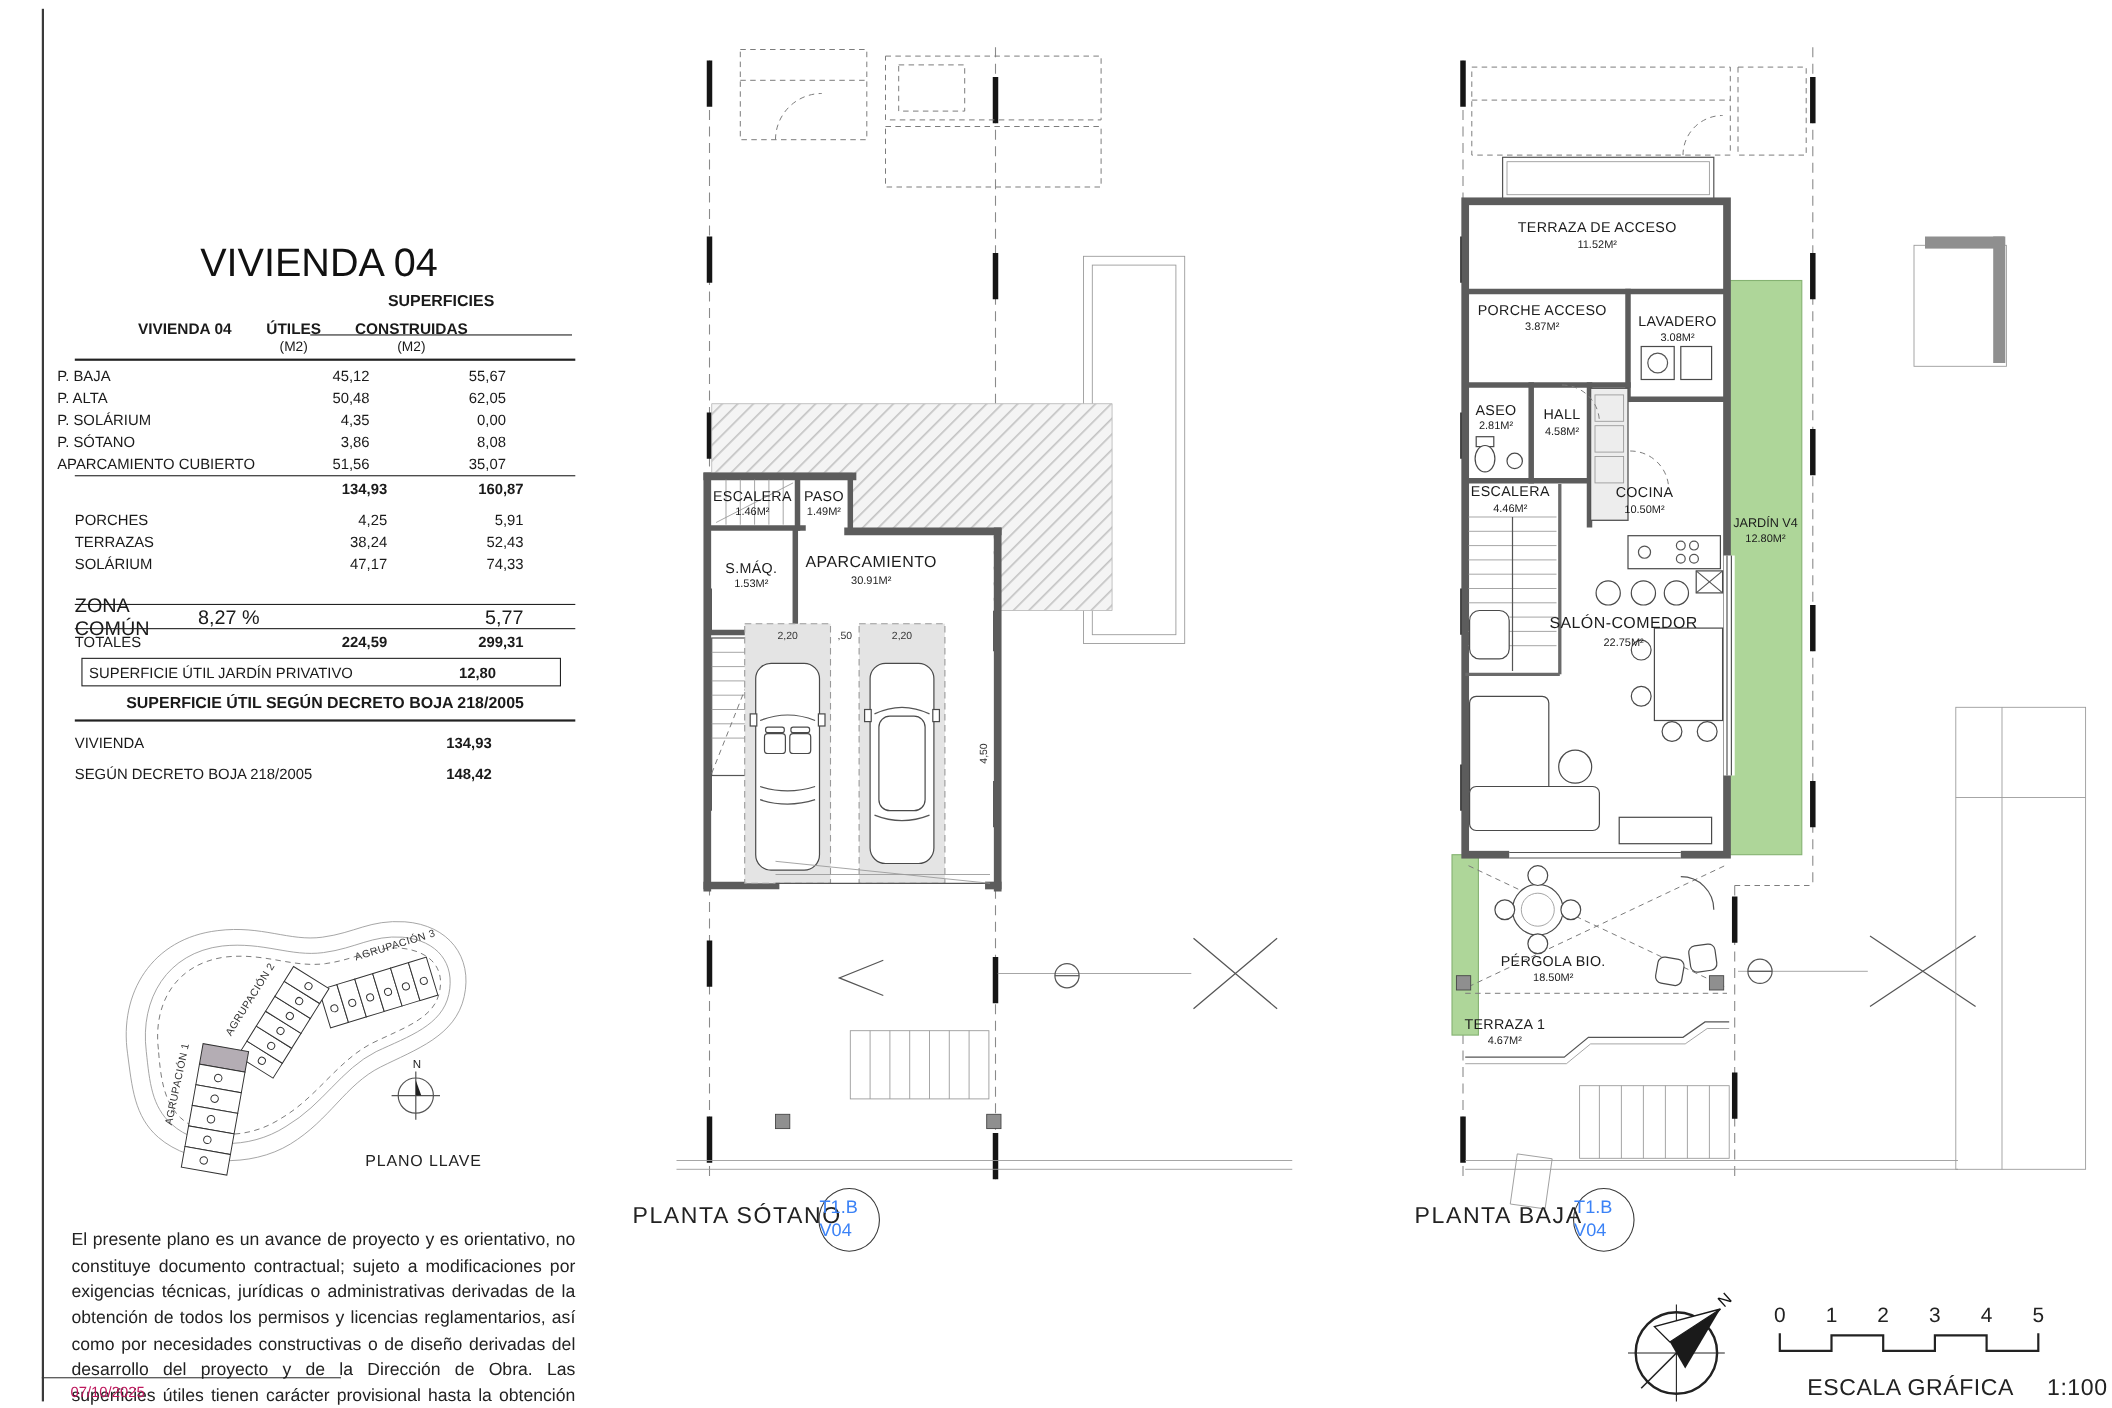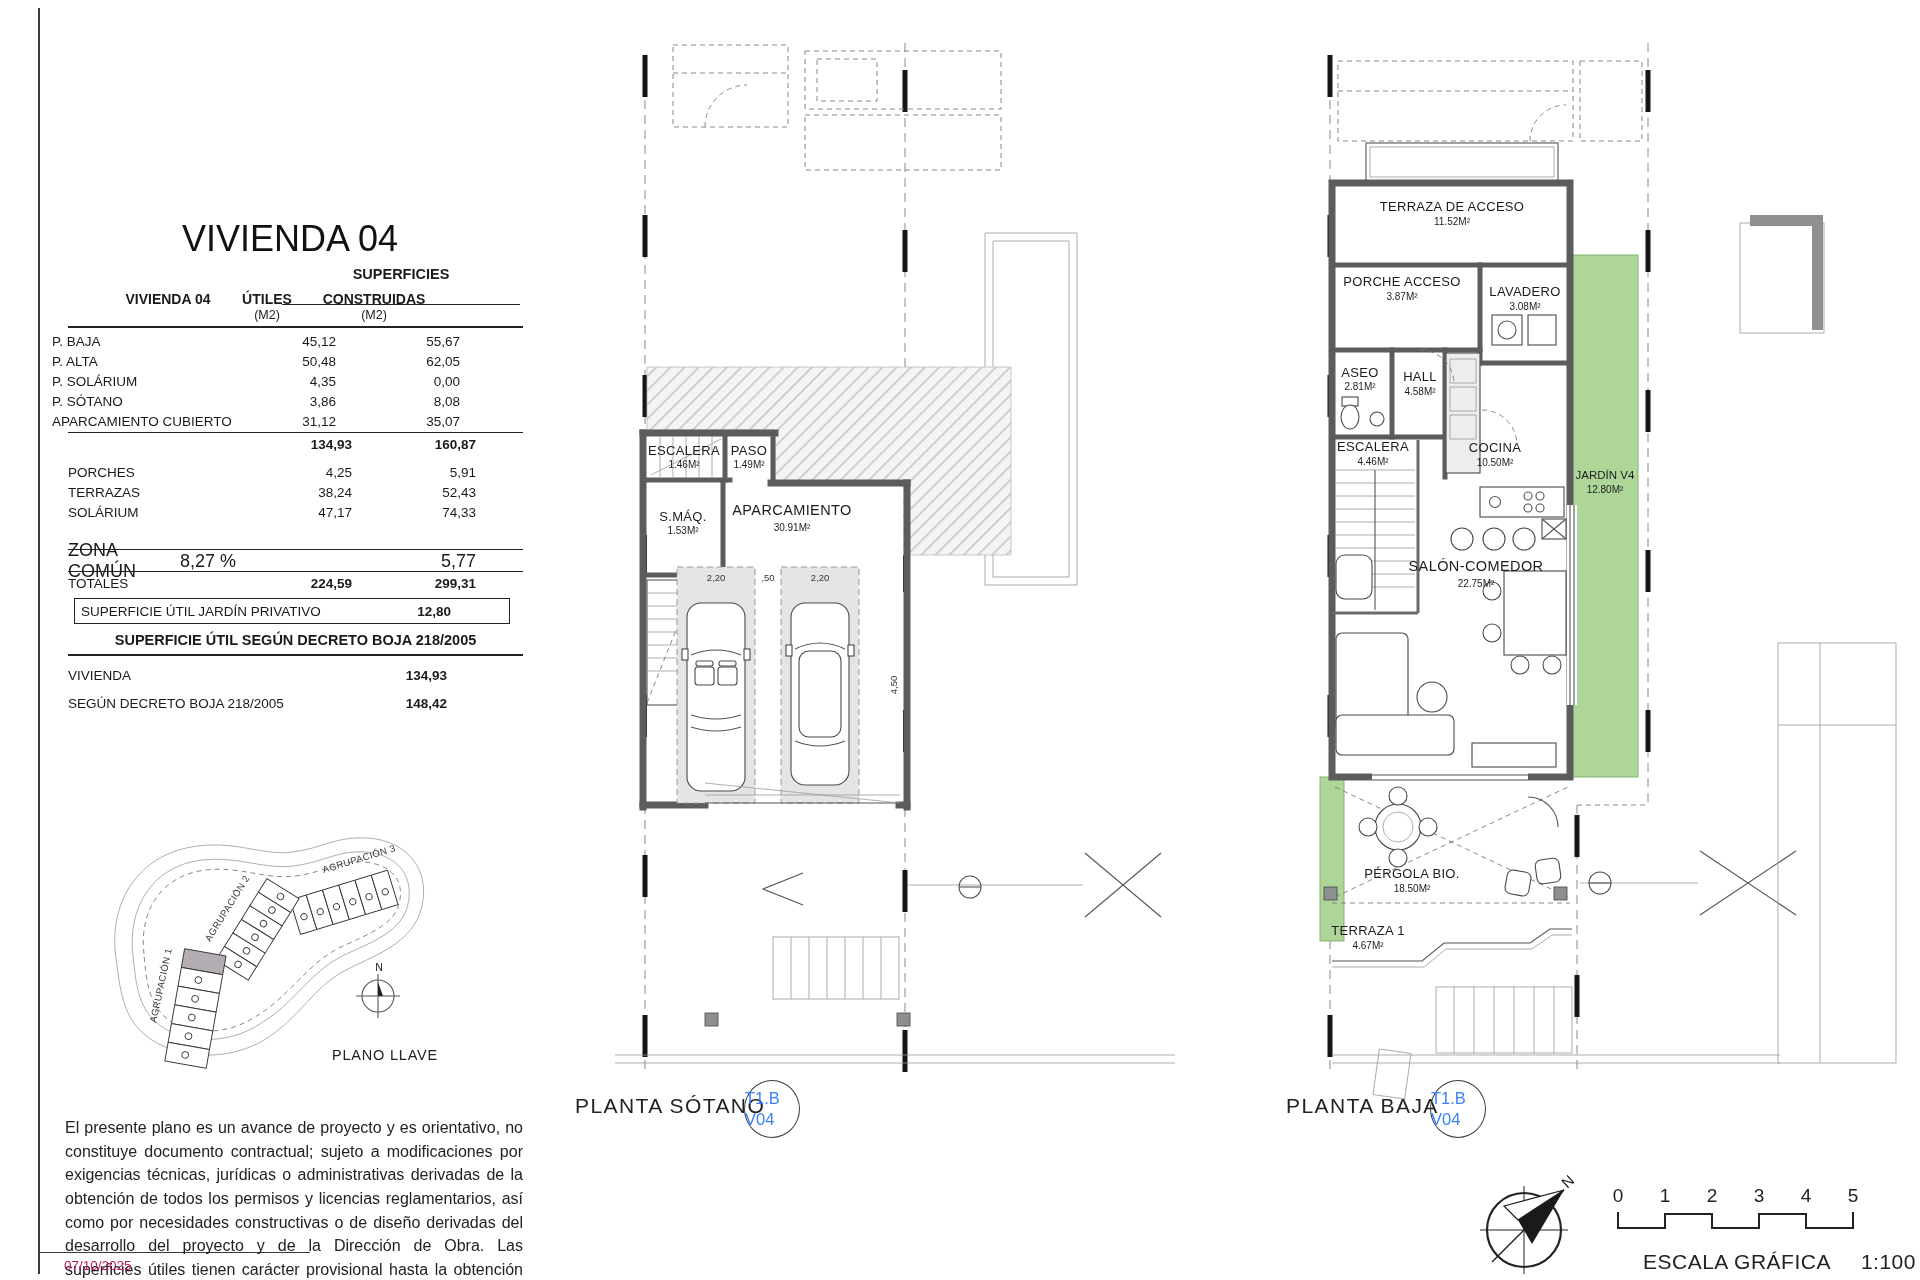--- a/index.html
+++ b/index.html
@@ -87,21 +87,21 @@
     <span class="v1">4,35</span>
     <span class="v2">0,00</span>
   </div>
   <div class="trow">
     <span class="lab">P. SÓTANO</span>
     <span class="v1">3,86</span>
     <span class="v2">8,08</span>
   </div>
   <div class="trow">
     <span class="lab">APARCAMIENTO CUBIERTO</span>
-    <span class="v1">31,12</span>
+    <span class="v1">51,56</span>
     <span class="v2">35,07</span>
   </div>
 </div>
 
 <div class="abs rule" style="left:68px;top:432px;width:455px;"></div>
 
 <div class="abs trow" style="left:68px;top:434px;width:455px;">
   <span class="lab"></span>
   <span class="v1 bold">134,93</span>
   <span class="v2 bold">160,87</span>

